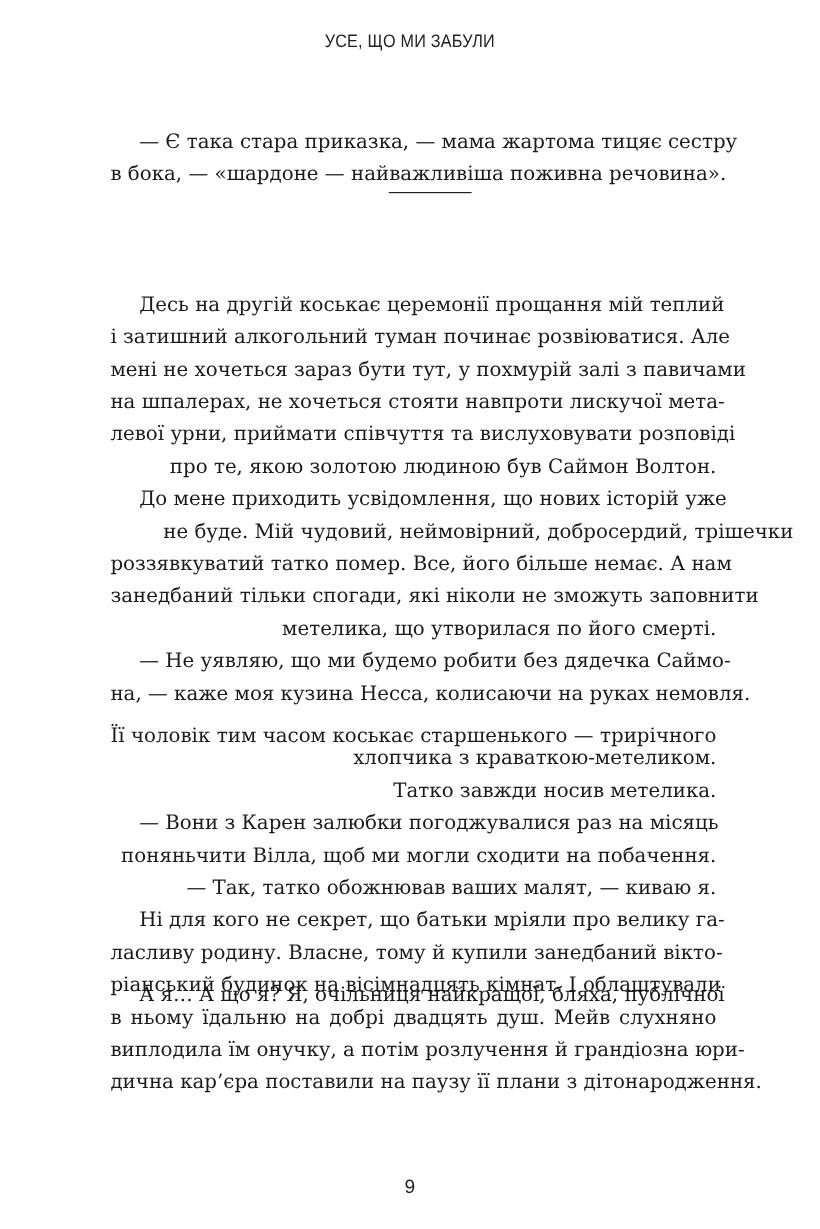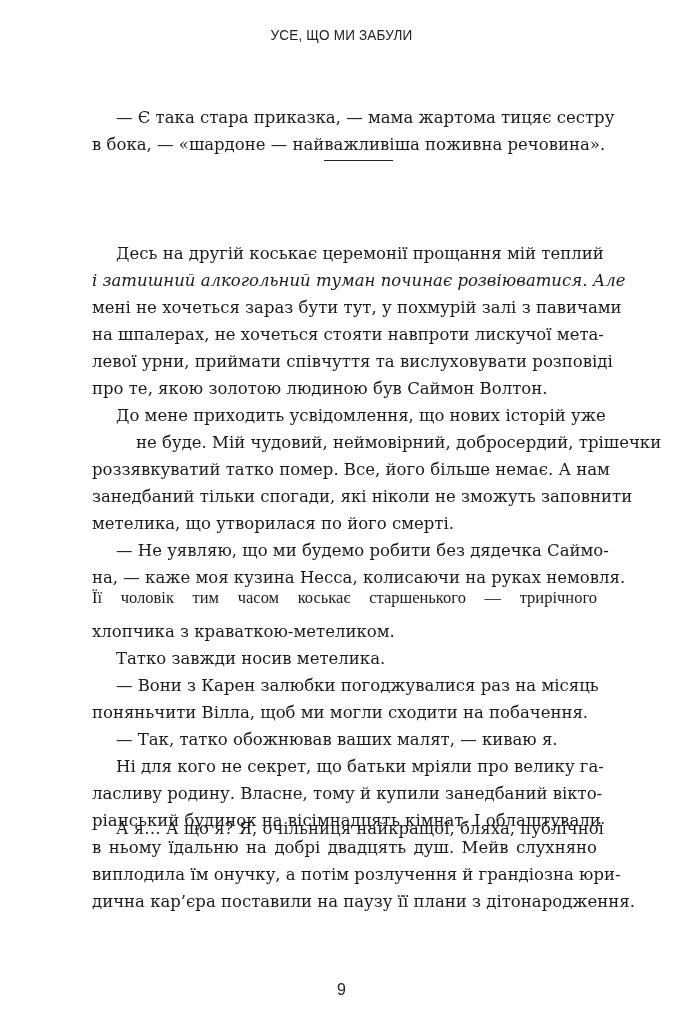--- a/index.html
+++ b/index.html
@@ -42,20 +42,21 @@
       font-size: 16.5px;
       color: #1a1a1a;
     }
     .line {
       position: absolute;
       left: 0;
       height: 27px;
       line-height: 27px;
       white-space: nowrap;
       width: 505px;
+      text-align: right;
     }
     .line.justify {
       text-align: justify;
       text-align-last: justify;
     }
     .line.indent {
       padding-left: 24px;
       width: 481px;
     }
     .separator {
@@ -87,35 +88,35 @@
   <div class="text-block" style="top:0;">
     <div class="line justify indent" style="top:104px;">— Є така стара приказка, — мама жартома тицяє сестру</div>
     <div class="line" style="top:131px;">в бока, — «шардоне — найважливіша поживна речовина».</div>
   </div>
 
   <div class="separator"></div>
 
   <div class="text-block" style="top:0;">
 
     <div class="line justify indent" style="top:240px;">Десь на другій коськає церемонії прощання мій теплий</div>
-    <div class="line justify" style="top:267px;font-style:italic;">і затишний алкогольний туман починає розвіюватися. Але</div>
+    <div class="line justify" style="top:267px;">і затишний алкогольний туман починає розвіюватися. Але</div>
     <div class="line justify" style="top:294px;">мені не хочеться зараз бути тут, у похмурій залі з павичами</div>
     <div class="line justify" style="top:321px;">на шпалерах, не хочеться стояти навпроти лискучої мета-</div>
     <div class="line justify" style="top:348px;">левої урни, приймати співчуття та вислуховувати розповіді</div>
     <div class="line" style="top:375px;">про те, якою золотою людиною був Саймон Волтон.</div>
 
     <div class="line justify indent" style="top:402px;">До мене приходить усвідомлення, що нових історій уже</div>
     <div class="line justify" style="top:429px;margin-left:44px;">не буде. Мій чудовий, неймовірний, добросердий, трішечки</div>
     <div class="line justify" style="top:456px;">роззявкуватий татко помер. Все, його більше немає. А нам</div>
     <div class="line justify" style="top:483px;">занедбаний тільки спогади, які ніколи не зможуть заповнити</div>
     <div class="line" style="top:510px;">метелика, що утворилася по його смерті.</div>
 
     <div class="line justify indent" style="top:537px;">— Не уявляю, що ми будемо робити без дядечка Саймо-</div>
     <div class="line justify" style="top:564px;">на, — каже моя кузина Несса, колисаючи на руках немовля.</div>
-    <div class="line justify" style="top:584px;font-family:Liberation Serif, serif;">Її чоловік тим часом коськає старшенького — трирічного</div>
+    <div class="line justify" style="top:599px;">Її чоловік тим часом коськає старшенького — трирічного</div>
     <div class="line" style="top:618px;">хлопчика з краваткою-метеликом.</div>
 
     <div class="line indent" style="top:645px;">Татко завжди носив метелика.</div>
 
     <div class="line justify indent" style="top:672px;">— Вони з Карен залюбки погоджувалися раз на місяць</div>
     <div class="line" style="top:699px;">поняньчити Вілла, щоб ми могли сходити на побачення.</div>
 
     <div class="line indent" style="top:726px;">— Так, татко обожнював ваших малят, — киваю я.</div>
 
     <div class="line justify indent" style="top:753px;">Ні для кого не секрет, що батьки мріяли про велику га-</div>

